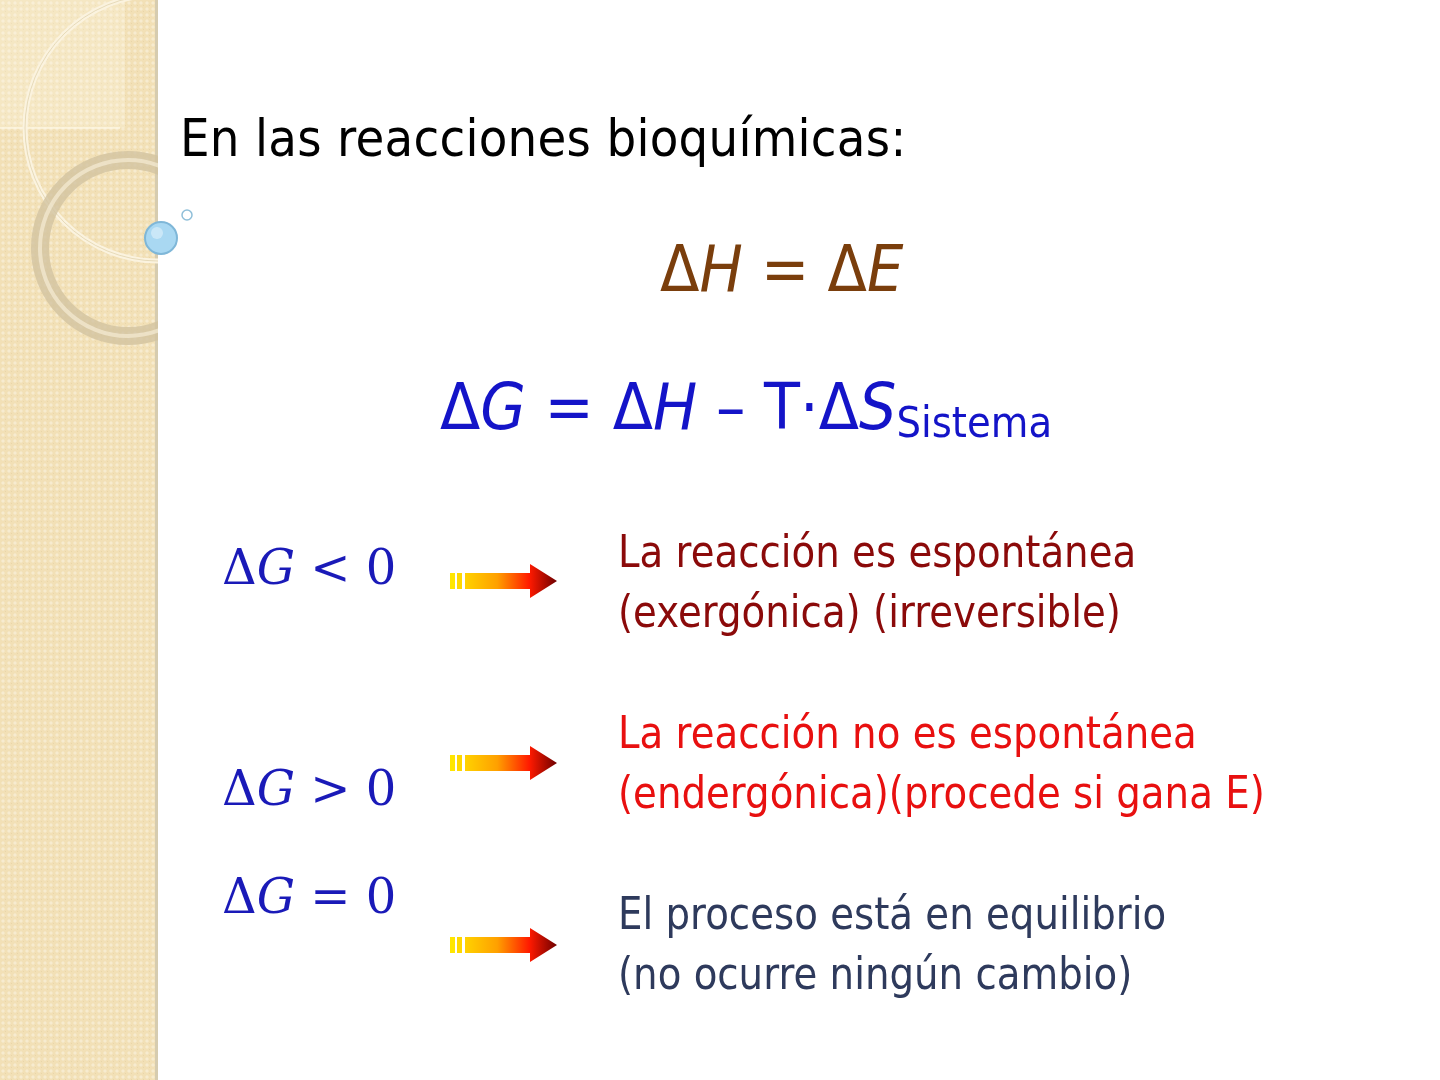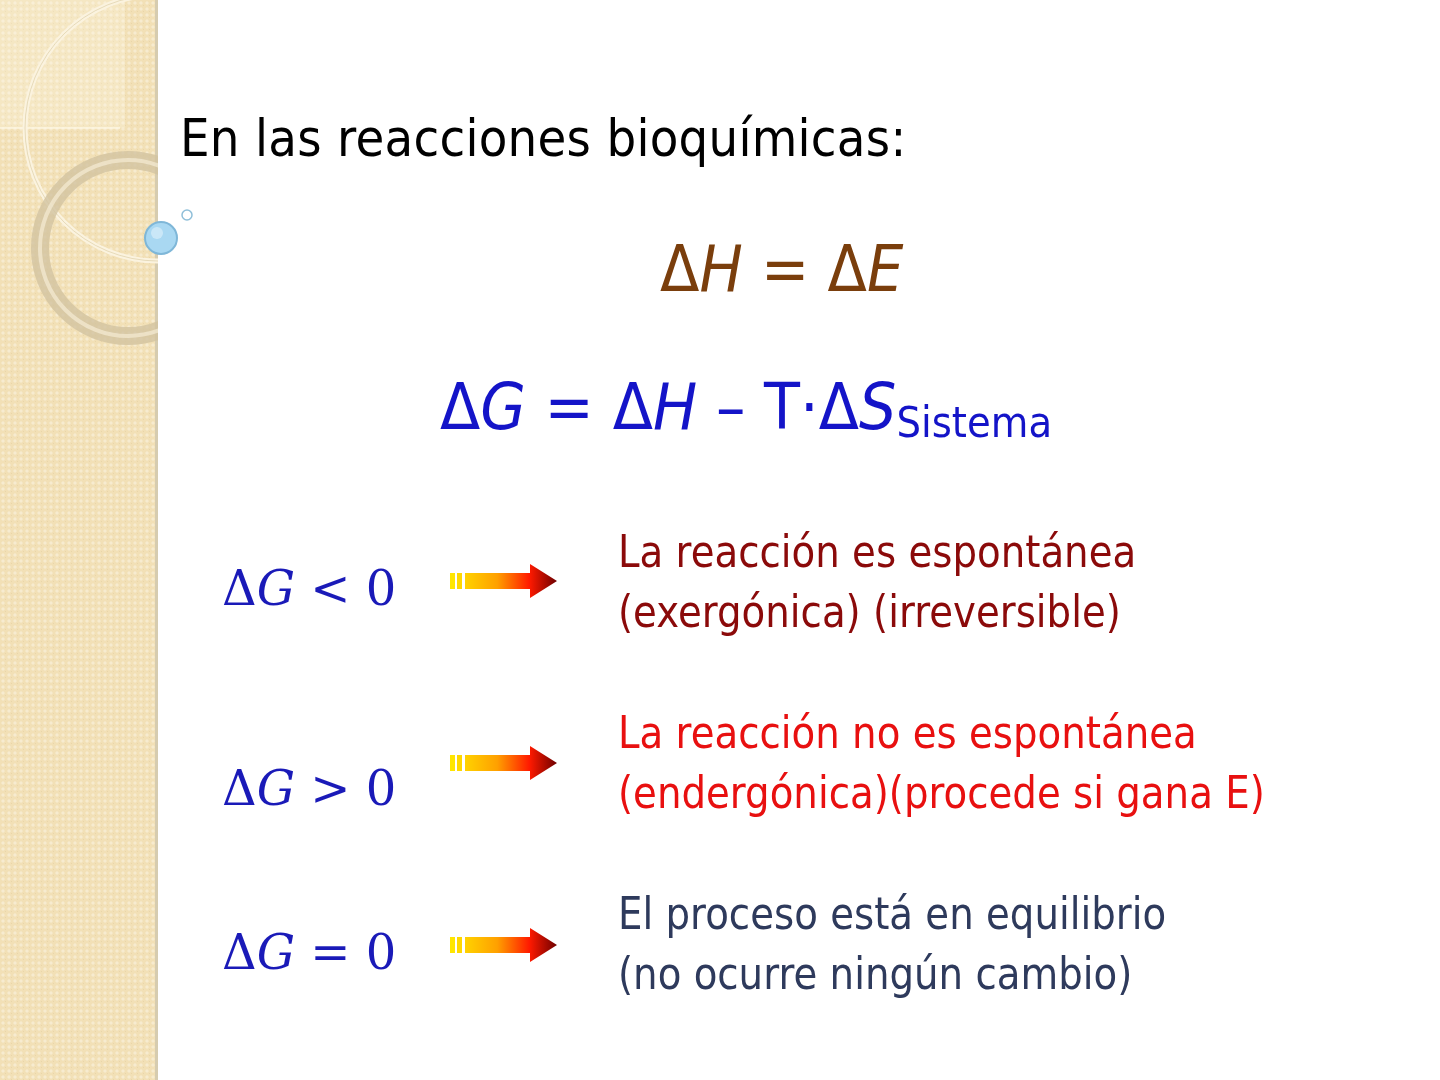--- a/index.html
+++ b/index.html
@@ -93,21 +93,21 @@
   <defs>
     <linearGradient id="arrowGrad" x1="0" y1="0" x2="1" y2="0">
       <stop offset="0" stop-color="#ffd200"></stop>
       <stop offset="0.35" stop-color="#ffa000"></stop>
       <stop offset="0.7" stop-color="#ff1a00"></stop>
       <stop offset="1" stop-color="#6e0000"></stop>
     </linearGradient>
   </defs>
 </svg>
 
-<div class="cond" style="top:560px;">
+<div class="cond" style="top:539px;">
   <span>Δ</span><span class="g">G</span><span> &lt; 0</span>
 </div>
 <svg class="arrow" style="top:563px;" viewBox="0 0 108 36">
   <rect x="0" y="10" width="5" height="16" fill="#ffe600"></rect>
   <rect x="7" y="10" width="5" height="16" fill="#ffd800"></rect>
   <path d="M15,10 L80,10 L80,1 L107,18 L80,35 L80,26 L15,26 Z" fill="url(#arrowGrad)"></path>
 </svg>
 <div class="desc" style="top:522px; color:#8b0a0a;">
   <div>La reacción es espontánea</div>
   <div>(exergónica) (irreversible)</div>
@@ -119,21 +119,21 @@
 <svg class="arrow" style="top:745px;" viewBox="0 0 108 36">
   <rect x="0" y="10" width="5" height="16" fill="#ffe600"></rect>
   <rect x="7" y="10" width="5" height="16" fill="#ffd800"></rect>
   <path d="M15,10 L80,10 L80,1 L107,18 L80,35 L80,26 L15,26 Z" fill="url(#arrowGrad)"></path>
 </svg>
 <div class="desc" style="top:703px; color:#e81010;">
   <div>La reacción no es espontánea</div>
   <div>(endergónica)(procede  si gana E)</div>
 </div>
 
-<div class="cond" style="top:924px;">
+<div class="cond" style="top:868px;">
   <span>Δ</span><span class="g">G</span><span> = 0</span>
 </div>
 <svg class="arrow" style="top:927px;" viewBox="0 0 108 36">
   <rect x="0" y="10" width="5" height="16" fill="#ffe600"></rect>
   <rect x="7" y="10" width="5" height="16" fill="#ffd800"></rect>
   <path d="M15,10 L80,10 L80,1 L107,18 L80,35 L80,26 L15,26 Z" fill="url(#arrowGrad)"></path>
 </svg>
 <div class="desc" style="top:884px; color:#2e3a5c;">
   <div>El proceso está en equilibrio</div>
   <div>(no ocurre ningún cambio)</div>

